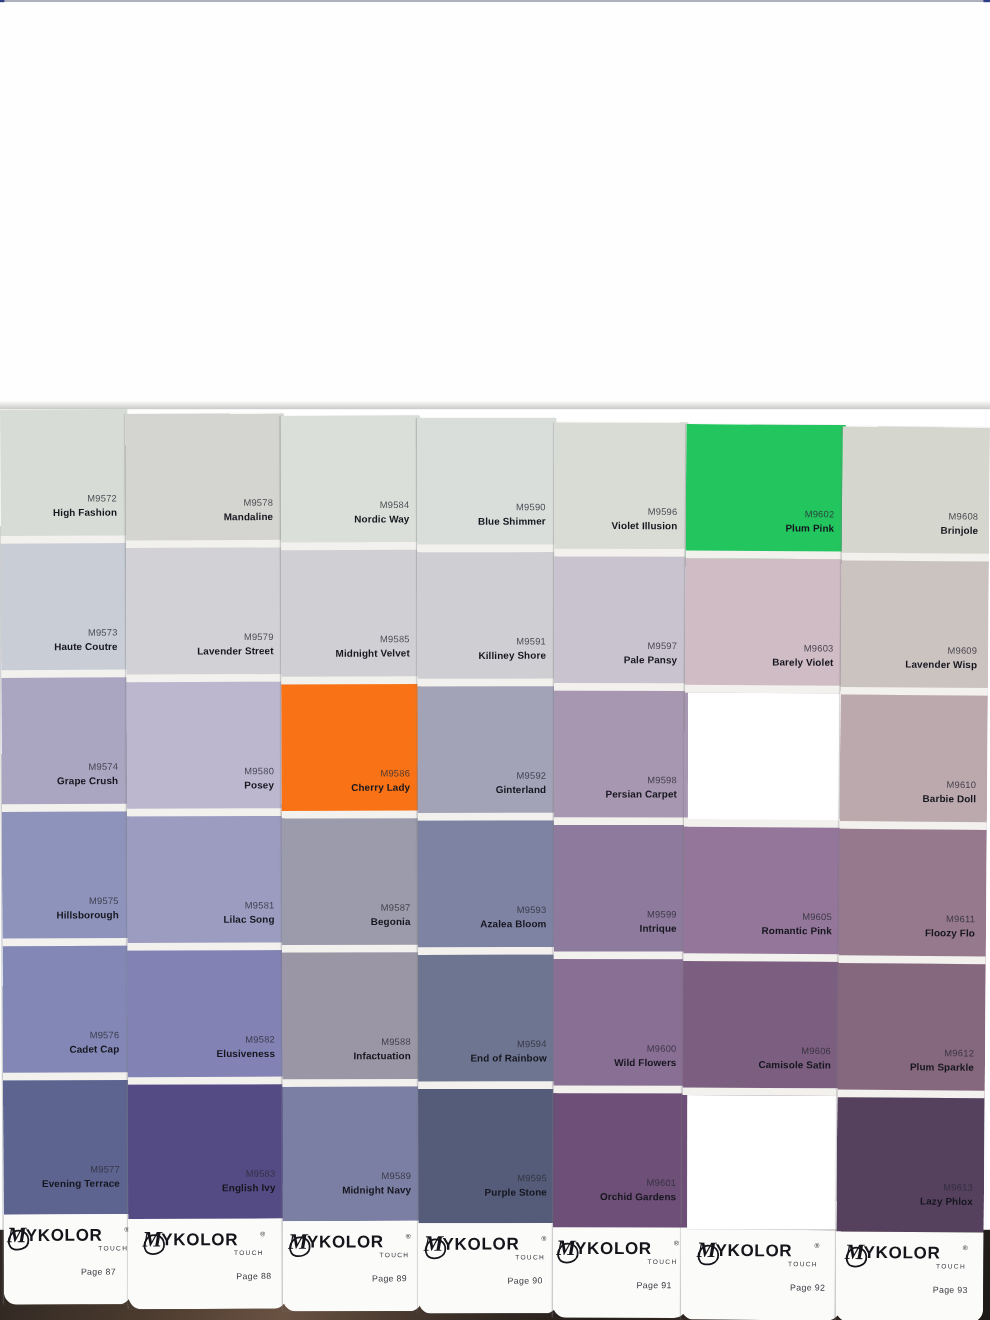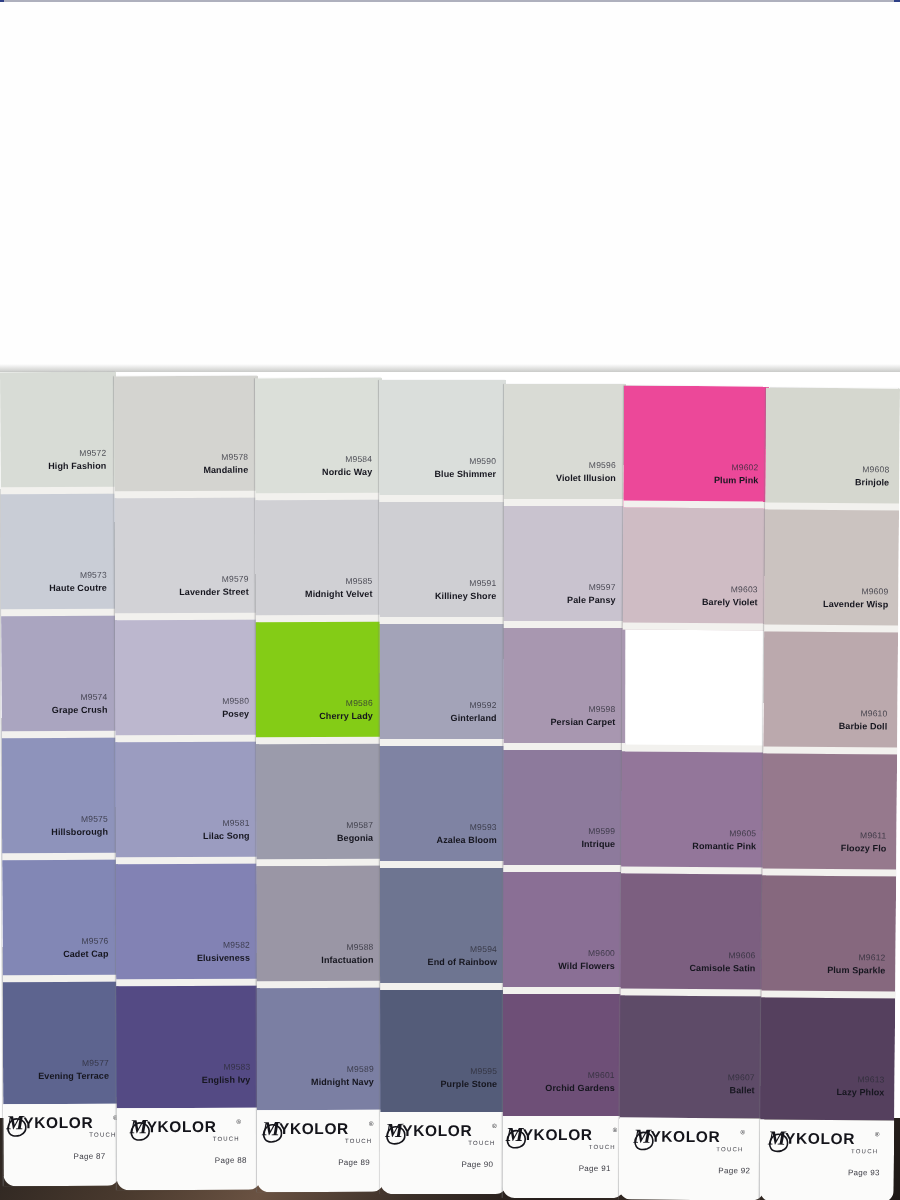--- a/index.html
+++ b/index.html
@@ -153,21 +153,21 @@
         <div class="swatch" style="top: 0px; height: 122px; background: rgb(219, 223, 217);">
           <div class="code" style="top: 76px;">M9584</div>
           <div class="nm" style="top: 89px;">Nordic Way</div>
         </div>
         <div class="gap" style="top: 115px; height: 7px;"></div>
         <div class="swatch" style="top: 122px; height: 122px; background: rgb(208, 208, 212);">
           <div class="code" style="top: 76px;">M9585</div>
           <div class="nm" style="top: 89px;">Midnight Velvet</div>
         </div>
         <div class="gap" style="top: 237px; height: 7px;"></div>
-        <div class="swatch" style="top: 244px; height: 120px; background: #84cc16;">
+        <div class="swatch" style="top: 244px; height: 120px; background: #f97316;">
           <div class="code" style="top: 76px;">M9586</div>
           <div class="nm" style="top: 89px;">Cherry Lady</div>
         </div>
         <div class="gap" style="top: 359px; height: 7px;"></div>
         <div class="swatch" style="top: 366px; height: 140px; background: rgb(155, 155, 171);">
           <div class="code" style="top: 76px;">M9587</div>
           <div class="nm" style="top: 89px;">Begonia</div>
         </div>
         <div class="gap" style="top: 481px; height: 7px;"></div>
         <div class="swatch" style="top: 488px; height: 122px; background: rgb(154, 150, 165);">
@@ -272,45 +272,41 @@
               <text x="3" y="19" font-family="Liberation Serif, serif" font-size="20" font-style="italic" font-weight="bold" fill="#14141a">M</text>
               <text x="20" y="18" font-family="Liberation Sans, sans-serif" font-size="15.5" font-weight="bold" letter-spacing="0.6" fill="#14141a">YKOLOR</text>
               <text x="110" y="10" font-family="Liberation Sans, sans-serif" font-size="6" fill="#14141a">®</text>
               <text x="86" y="27" font-family="Liberation Sans, sans-serif" font-size="6" letter-spacing="1.2" fill="#3a3a42">TOUCH</text>
             </svg>
           </div>
           <div class="pageno" style="top: 48px;">Page 91</div>
         </div>
       </div>
       <div class="strip" style="left: 624px; width: 145px; top: 16px; height: 814px; transform: rotate(0.35deg); transform-origin: center top; z-index: 15;">
-        <div class="swatch" style="top: 0px; height: 122px; background: #ec4899;">
+        <div class="swatch" style="top: 0px; height: 122px; background: #22c55e;">
           <div class="code" style="top: 76px;">M9602</div>
           <div class="nm" style="top: 89px;">Plum Pink</div>
         </div>
         <div class="gap" style="top: 115px; height: 7px;"></div>
         <div class="swatch" style="top: 122px; height: 122px; background: rgb(207, 188, 196);">
           <div class="code" style="top: 76px;">M9603</div>
           <div class="nm" style="top: 89px;">Barely Violet</div>
         </div>
         <div class="gap" style="top: 237px; height: 7px;"></div>
         <div class="gap" style="top: 359px; height: 7px;"></div>
         <div class="swatch" style="top: 366px; height: 122px; background: rgb(147, 118, 154);">
           <div class="code" style="top: 76px;">M9605</div>
           <div class="nm" style="top: 89px;">Romantic Pink</div>
         </div>
         <div class="gap" style="top: 481px; height: 7px;"></div>
         <div class="swatch" style="top: 488px; height: 122px; background: rgb(124, 95, 128);">
           <div class="code" style="top: 76px;">M9606</div>
           <div class="nm" style="top: 89px;">Camisole Satin</div>
         </div>
         <div class="gap" style="top: 603px; height: 7px;"></div>
-        <div class="swatch" style="top: 610px; height: 122px; background: rgb(94, 75, 104);">
-          <div class="code" style="top: 76px;">M9607</div>
-          <div class="nm" style="top: 89px;">Ballet</div>
-        </div>
         <div class="footer" style="top: 732px; height: 82px;">
           <div class="logo">
             <svg width="124" height="34" viewBox="0 0 124 34">
               <path d="M6 23 C2 16, 8 7, 16 9 C24 11, 25 22, 17 25 C11 27, 7 25, 6 23 Z" fill="none" stroke="#14141a" stroke-width="1.6"></path>
               <text x="3" y="19" font-family="Liberation Serif, serif" font-size="20" font-style="italic" font-weight="bold" fill="#14141a">M</text>
               <text x="20" y="18" font-family="Liberation Sans, sans-serif" font-size="15.5" font-weight="bold" letter-spacing="0.6" fill="#14141a">YKOLOR</text>
               <text x="110" y="10" font-family="Liberation Sans, sans-serif" font-size="6" fill="#14141a">®</text>
               <text x="86" y="27" font-family="Liberation Sans, sans-serif" font-size="6" letter-spacing="1.2" fill="#3a3a42">TOUCH</text>
             </svg>
           </div>

